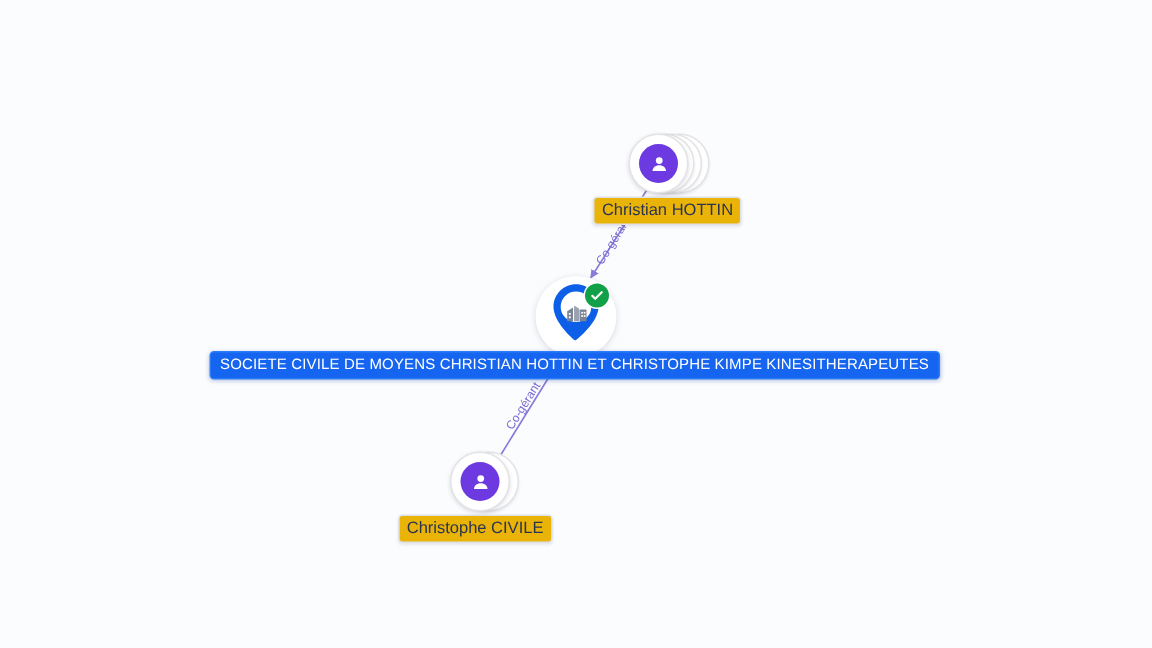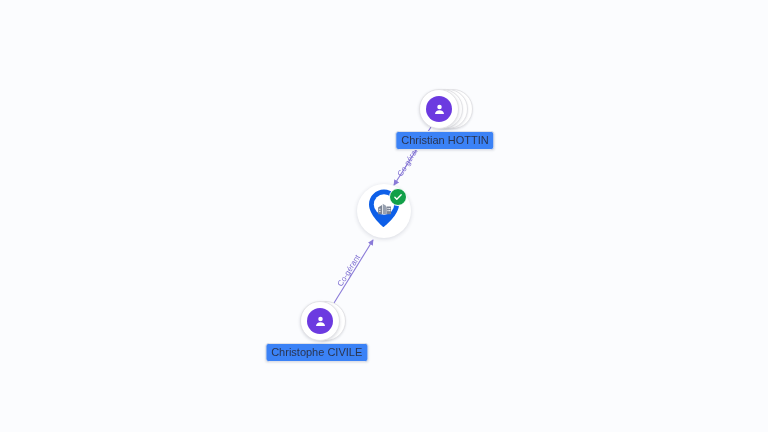--- a/index.html
+++ b/index.html
@@ -61,21 +61,21 @@
     display: flex;
     align-items: center;
     justify-content: center;
   }
   .avatar-dot svg { display: block; }
 
   .node-label {
     position: absolute;
     left: 50%;
     transform: translateX(-50%);
-    background: #3b82f6;
+    background: #eab308;
     border: 1px solid #dfe1e8;
     border-radius: 3px;
     color: #2a3450;
     font-size: 11px;
     line-height: 13px;
     padding: 2px 5px;
     white-space: nowrap;
     box-shadow: 0 1px 2px rgba(30,40,70,0.10);
   }
 
@@ -211,14 +211,15 @@
       <rect x="16.2" y="14.2" width="1.6" height="1.6" fill="#ffffff"></rect>
       <rect x="18.6" y="14.2" width="1.6" height="1.6" fill="#ffffff"></rect>
     </svg>
     <div class="pin-badge">
       <svg width="10" height="10" viewBox="0 0 24 24">
         <path d="M4.5 12.6l4.6 4.6L19.6 6.8" stroke="#ffffff" stroke-width="3.4" fill="none" stroke-linecap="round" stroke-linejoin="round"></path>
       </svg>
     </div>
   </div>
 
+  <div class="company-label" style="left:383px; top:234px;">SOCIETE CIVILE DE MOYENS CHRISTIAN HOTTIN ET CHRISTOPHE KIMPE KINESITHERAPEUTES</div>
 
 </div>
 
 </body></html>

